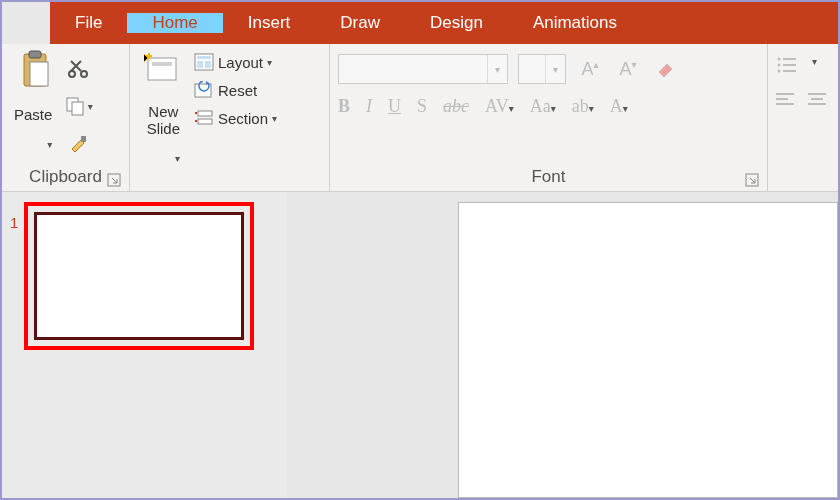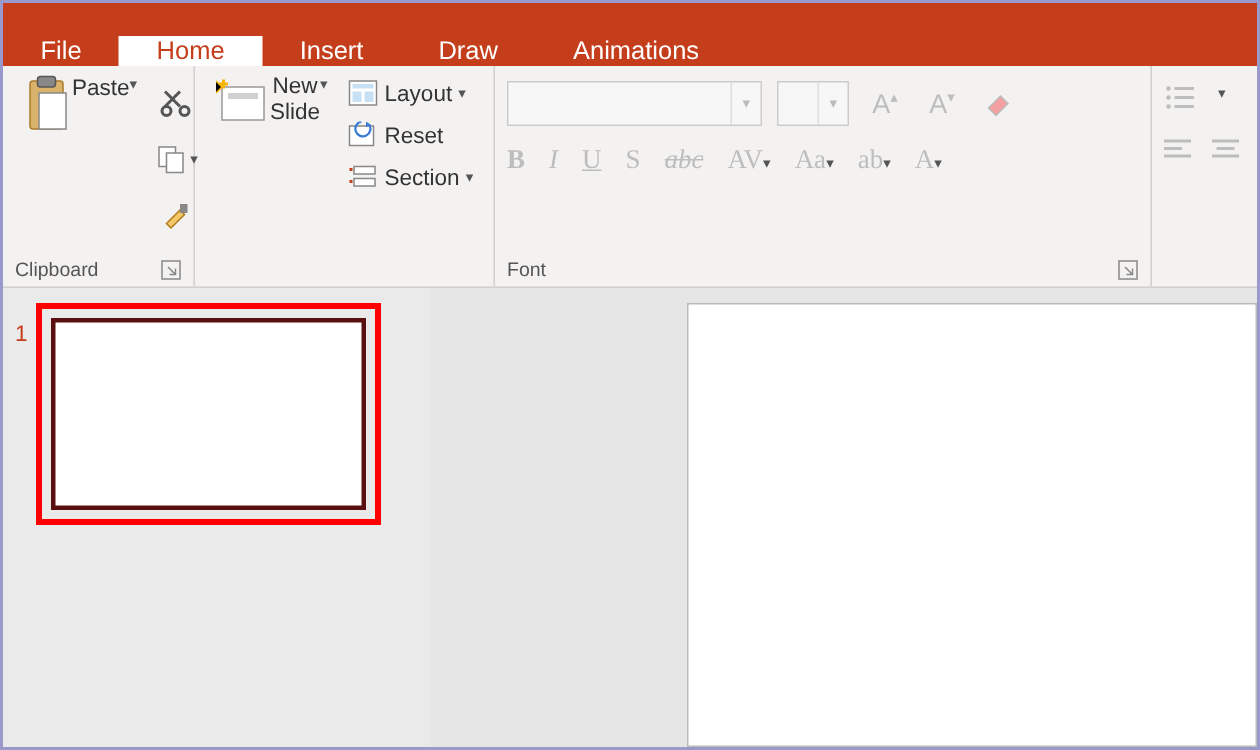--- a/index.html
+++ b/index.html
@@ -1,29 +1,29 @@
 <!DOCTYPE html>
 <html><head>
 <meta charset="utf-8">
 <style>
   * { box-sizing: border-box; margin: 0; padding: 0; font-family: "Segoe UI", Arial, sans-serif; }
   body { width: 840px; height: 500px; background: #e8e8e8; overflow: hidden; border: 2px solid #9999cc; }
   
-  .tabs { display: flex; background: #c43e1c; height: 42px; align-items: flex-end; }
+  .tabs { display: flex; background: #c43e1c; height: 42px; align-items: center; margin-left: 48px; }
   .tab { color: #fff; font-size: 17px; padding: 0 25px; display: flex; align-items: center; cursor: pointer; }
-  .tab.selected { background: #ffffff; color: #c43e1c; }
+  .tab.selected { background: #7dd3fc; color: #c43e1c; }
   
   .ribbon { display: flex; background: #f3f2f1; border-bottom: 1px solid #d0cece; height: 148px; }
   .group { border-right: 1px solid #d0cece; display: flex; flex-direction: column; padding: 4px 8px 2px 8px; }
   .group-body { flex: 1; display: flex; align-items: flex-start; }
-  .group-label { font-size: 13px; color: #555; text-align: center; display: flex; align-items: center; gap: 6px; padding-bottom: 2px; position: relative; }
+  .group-label { font-size: 17px; color: #555; text-align: center; display: flex; justify-content: center; align-items: center; gap: 6px; padding-bottom: 2px; position: relative; }
   .dlauncher { position: absolute; right: 0; bottom: 2px; width: 14px; height: 14px; }
   .dlauncher svg { width: 14px; height: 14px; }
   
-  .vbtn { display: flex; flex-direction: row; align-items: flex-start; justify-content: center; gap: 0; padding: 2px 4px; cursor: pointer; }
+  .vbtn { display: flex; flex-direction: column; align-items: flex-end; justify-content: center; gap: 16px; padding: 2px 4px; cursor: pointer; }
   .vbtn .lbl { font-size: 15px; color: #333; }
   .caret { font-size: 10px; color: #555; }
   .mini-col { display: flex; flex-direction: column; gap: 10px; padding: 6px 4px 0 8px; }
   .ibtn { width: 28px; height: 28px; display: flex; align-items: center; justify-content: center; cursor: pointer; }
   
   .slide-btns { display: flex; flex-direction: column; gap: 4px; padding-top: 2px; }
   .hbtn { display: flex; align-items: center; gap: 4px; font-size: 15px; color: #333; padding: 3px 4px; cursor: pointer; }
   
   .font-col { display: flex; flex-direction: column; gap: 12px; padding-top: 6px; width: 400px; color: #b3b3b3; }
   .font-row1 { display: flex; align-items: center; gap: 10px; }
@@ -53,20 +53,21 @@
   svg { display: block; }
 </style>
 </head>
 <body>
 
 <div class="tabs">
   <div class="tab">File</div>
   <div class="tab selected">Home</div>
   <div class="tab">Insert</div>
   <div class="tab">Draw</div>
+  <div class="tab">Design</div>
   <div class="tab">Animations</div>
 </div>
 
 <div class="ribbon">
 
   <div class="group" style="width:128px">
     <div class="group-body">
       <div class="vbtn">
         <span>
           <svg width="34" height="40" viewBox="0 0 34 40">

